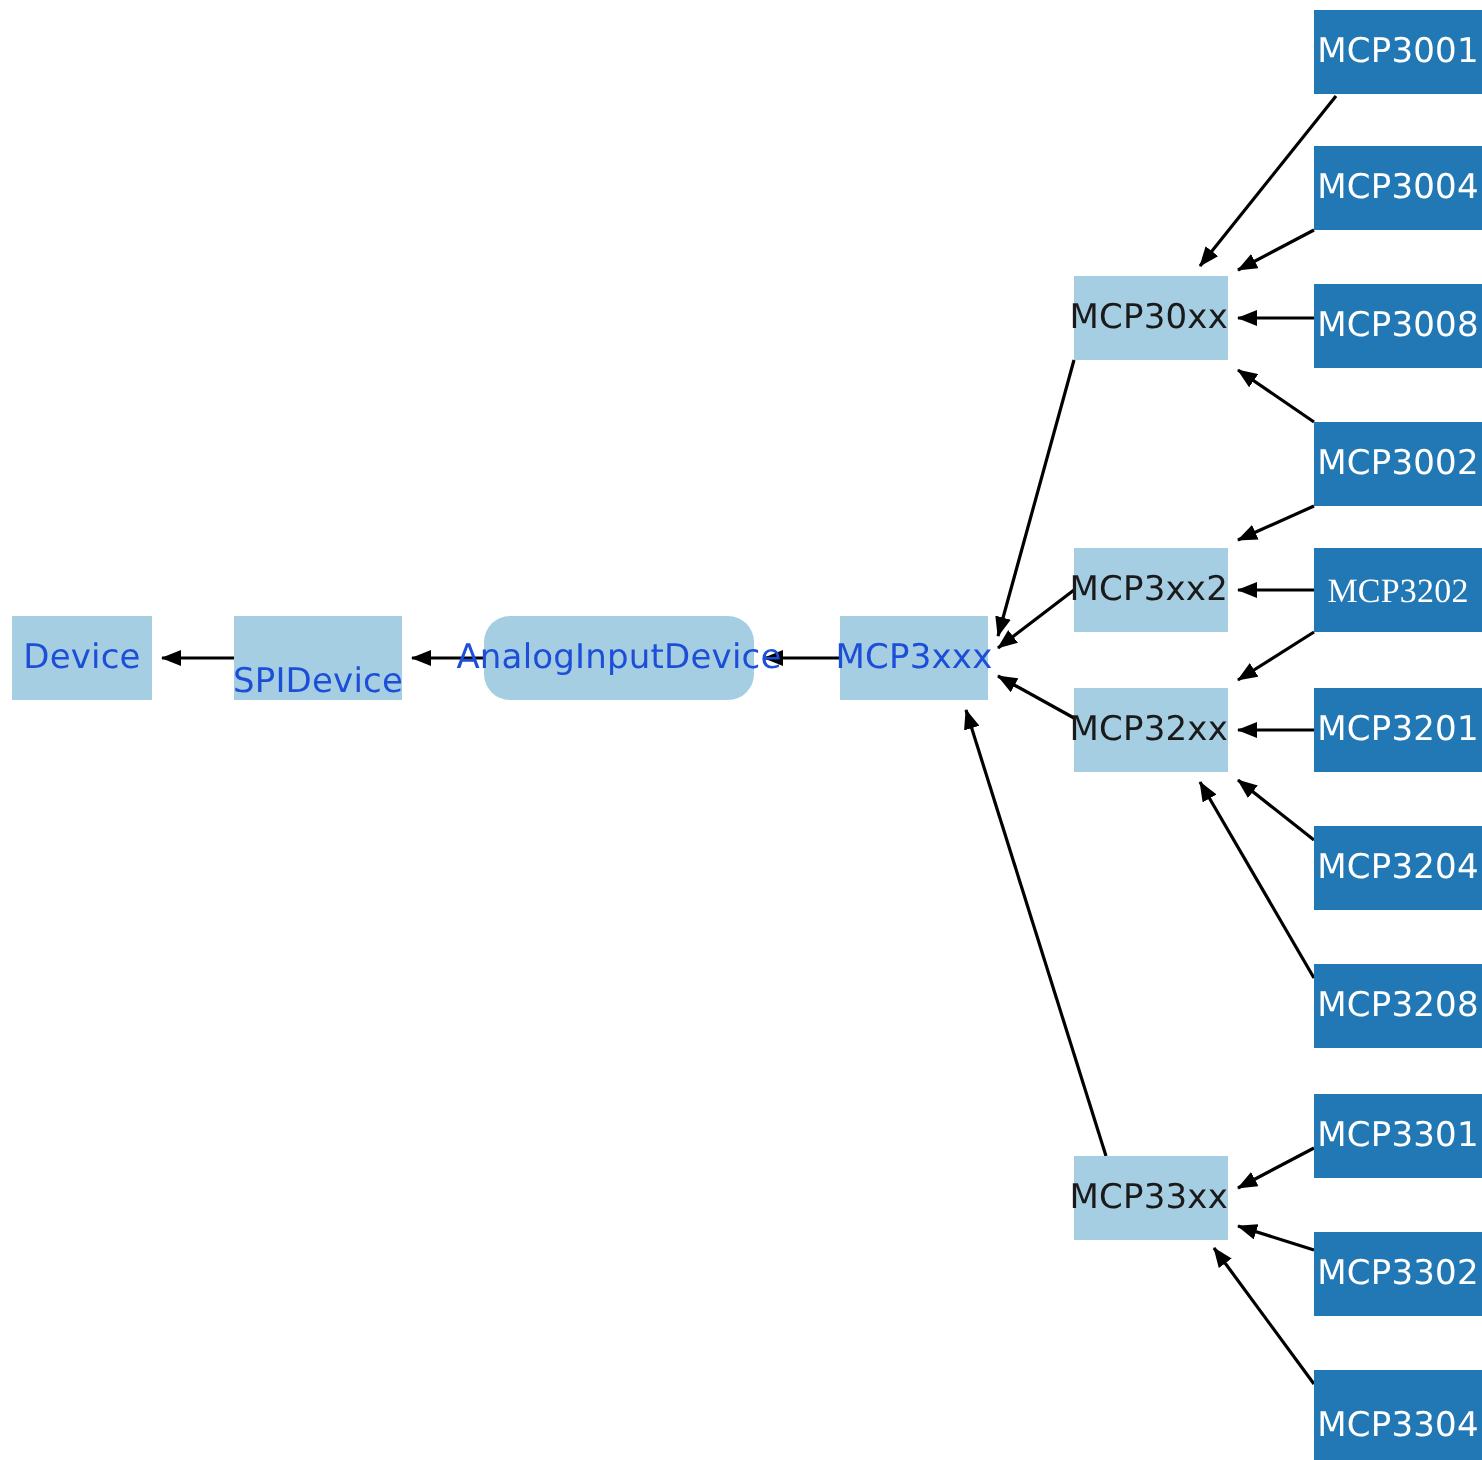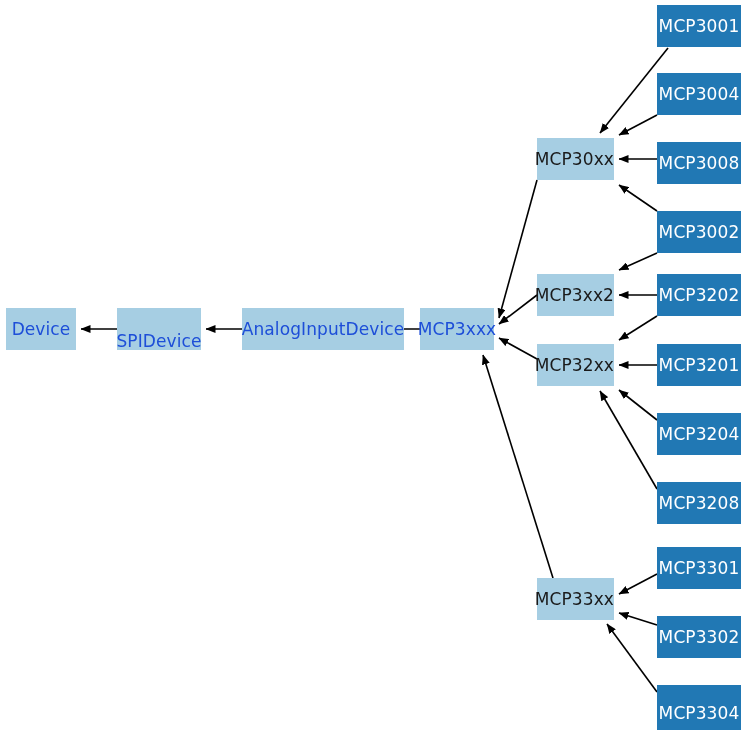--- a/index.html
+++ b/index.html
@@ -85,21 +85,21 @@
       </g>
   </svg>
 
   <div id="nodes-layer">
       <div class="node base" style="left: 6px; top: 308px; width: 70px; height: 42px;">
         <span>Device</span>
       </div>
       <div class="node base" style="left: 117px; top: 308px; width: 84px; height: 42px; align-items: flex-end;">
         <span>SPIDevice</span>
       </div>
-      <div class="node base" style="left: 242px; top: 308px; width: 162px; height: 42px;">
+      <div class="node base" style="left: 242px; top: 308px; width: 135px; height: 42px; border-radius: 13px;">
         <span>AnalogInputDevice</span>
       </div>
       <div class="node base" style="left: 420px; top: 308px; width: 74px; height: 42px;">
         <span>MCP3xxx</span>
       </div>
       <div class="node family" style="left: 537px; top: 138px; width: 77px; height: 42px;">
         <span>MCP30xx</span>
       </div>
       <div class="node family" style="left: 537px; top: 274px; width: 77px; height: 42px;">
         <span>MCP3xx2</span>
@@ -115,21 +115,21 @@
       </div>
       <div class="node device" style="left: 657px; top: 73px; width: 84px; height: 42px;">
         <span>MCP3004</span>
       </div>
       <div class="node device" style="left: 657px; top: 142px; width: 84px; height: 42px;">
         <span>MCP3008</span>
       </div>
       <div class="node device" style="left: 657px; top: 211px; width: 84px; height: 42px;">
         <span>MCP3002</span>
       </div>
-      <div class="node device" style="left: 657px; top: 274px; width: 84px; height: 42px;">
+      <div class="node device" style="left: 657px; top: 274px; width: 84px; height: 42px; font-family: Liberation Serif, serif;">
         <span>MCP3202</span>
       </div>
       <div class="node device" style="left: 657px; top: 344px; width: 84px; height: 42px;">
         <span>MCP3201</span>
       </div>
       <div class="node device" style="left: 657px; top: 413px; width: 84px; height: 42px;">
         <span>MCP3204</span>
       </div>
       <div class="node device" style="left: 657px; top: 482px; width: 84px; height: 42px;">
         <span>MCP3208</span>

